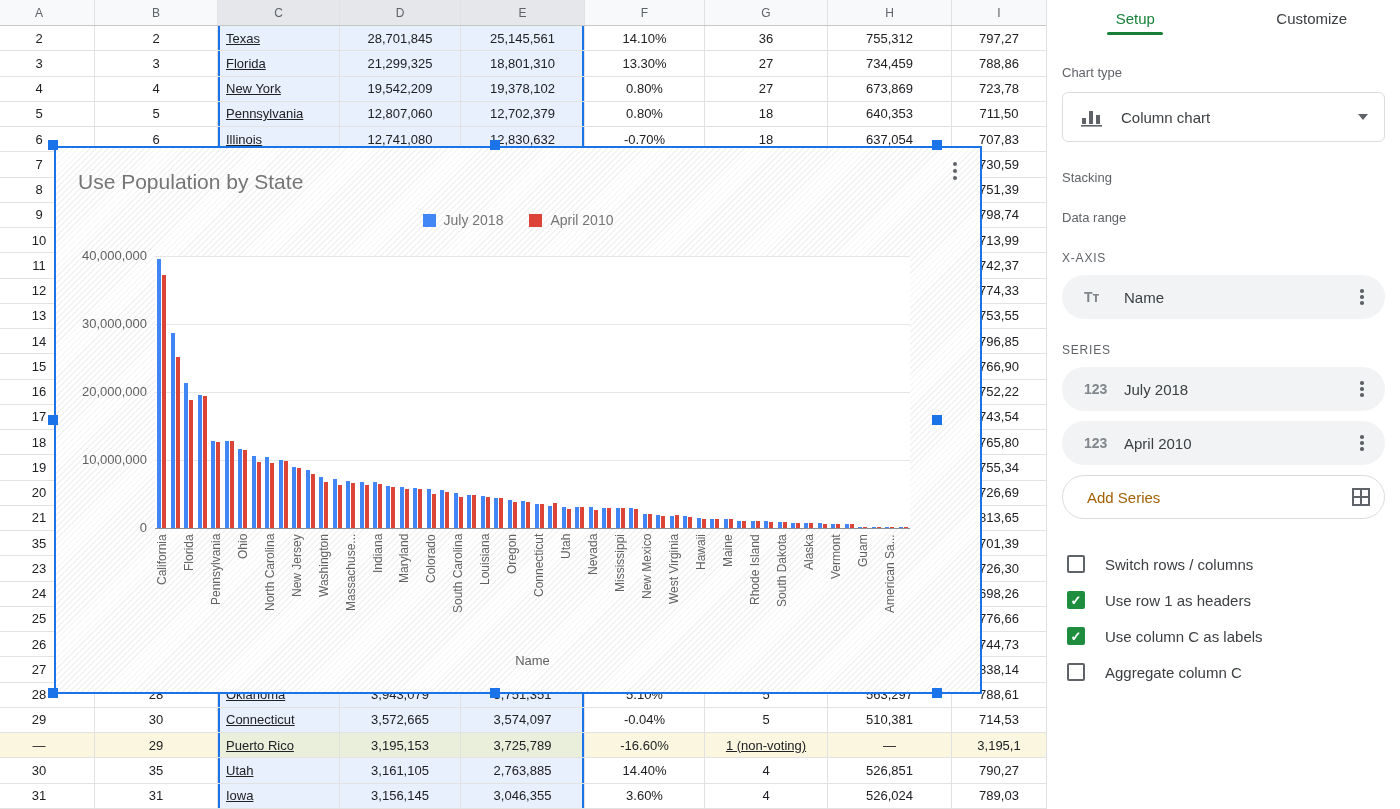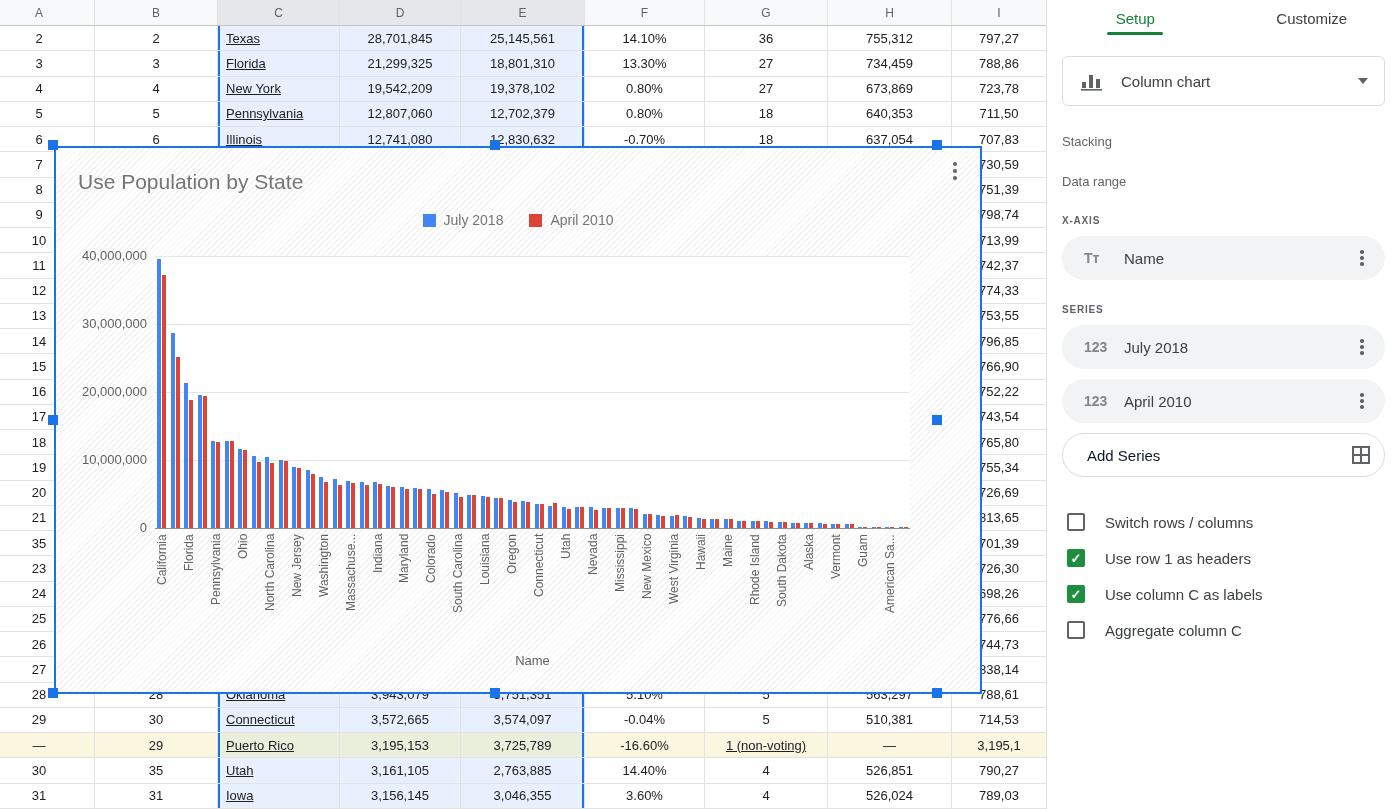--- a/index.html
+++ b/index.html
@@ -60,30 +60,30 @@
   .tab .bar { width:56px; height:3px; border-radius:3px; background:transparent; margin-top:5px; }
   .tab.active { color:#188038; }
   .tab.active .bar { background:#188038; }
   .pcontent { padding:0 15px; }
   .plabel { margin-top:21px; font-size:13px; color:#5f6368; }
   .pbox { margin-top:12px; height:50px; border:1px solid #dadce0; border-radius:6px;
     display:flex; align-items:center; padding:0 16px 0 18px; cursor:pointer; background:#fff; }
   .pbox .txt { font-size:15px; color:#3c4043; }
   .caret { margin-left:auto; width:0; height:0; border-left:5px solid transparent;
     border-right:5px solid transparent; border-top:6px solid #5f6368; }
-  .sechead { margin-top:26px; font-size:10px; font-weight:700; letter-spacing:0.8px; color:#5f6368; }
+  .sechead { margin-top:26px; font-size:12px; font-weight:400; letter-spacing:0.8px; color:#5f6368; }
   .pill { margin-top:10px; height:44px; border-radius:22px; background:#f1f3f4;
     display:flex; align-items:center; padding:0 14px 0 22px; cursor:pointer; }
   .pill .ic { width:40px; font-size:14px; font-weight:600; color:#80868b; }
   .pill .lab { font-size:15px; color:#3c4043; }
   .kebab { margin-left:auto; width:18px; height:20px; display:flex; flex-direction:column;
     align-items:center; justify-content:center; gap:2.5px; cursor:pointer; }
   .kebab i { width:3.5px; height:3.5px; border-radius:50%; background:#5f6368; }
   .pill.add { background:#fff; border:1px solid #dadce0; padding-left:24px; }
-  .pill.add .lab { color:#0f172a; font-weight:500; }
+  .pill.add .lab { color:#a16207; font-weight:500; }
   .cbrow { display:flex; align-items:center; height:36px; padding-left:5px; cursor:pointer; }
   .cbgroup { margin-top:27px; }
   .cb { width:18px; height:18px; border:2px solid #5f6368; border-radius:2px; background:#fff;
     display:flex; align-items:center; justify-content:center; flex:none; }
   .cb.on { background:#1e8e3e; border-color:#1e8e3e; }
   .cb .ck { color:#fff; font-size:13px; font-weight:700; line-height:1; display:none; }
   .cb.on .ck { display:block; }
   .cblab { margin-left:20px; font-size:15px; color:#3c4043; }
   .gicon { margin-left:auto; }
 </style>
@@ -775,20 +775,21 @@
         <span>Setup</span>
         <span class="bar"></span>
       </div>
       <div class="tab">
         <span>Customize</span>
         <span class="bar"></span>
       </div>
     </div>
 
     <div class="pcontent">
+      <div class="plabel">Chart type</div>
       <div class="pbox">
         <svg width="22" height="20" viewBox="0 0 22 20" style="margin-right:18px">
           <rect x="1" y="11" width="4" height="6" fill="#5f6368"></rect>
           <rect x="8" y="4" width="4" height="13" fill="#5f6368"></rect>
           <rect x="15" y="8" width="4" height="9" fill="#5f6368"></rect>
           <rect x="0" y="18" width="21" height="1.6" fill="#5f6368"></rect>
         </svg>
         <span class="txt">Column chart</span>
         <span class="caret"></span>
       </div>

